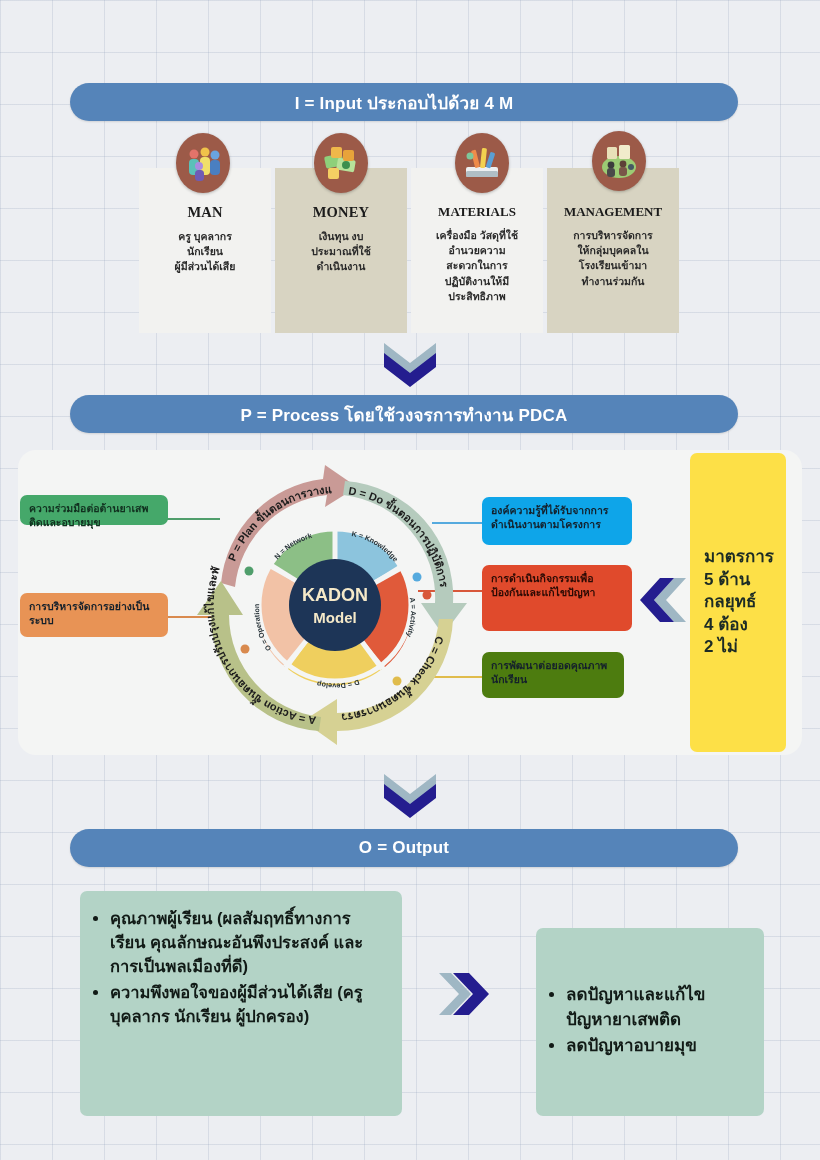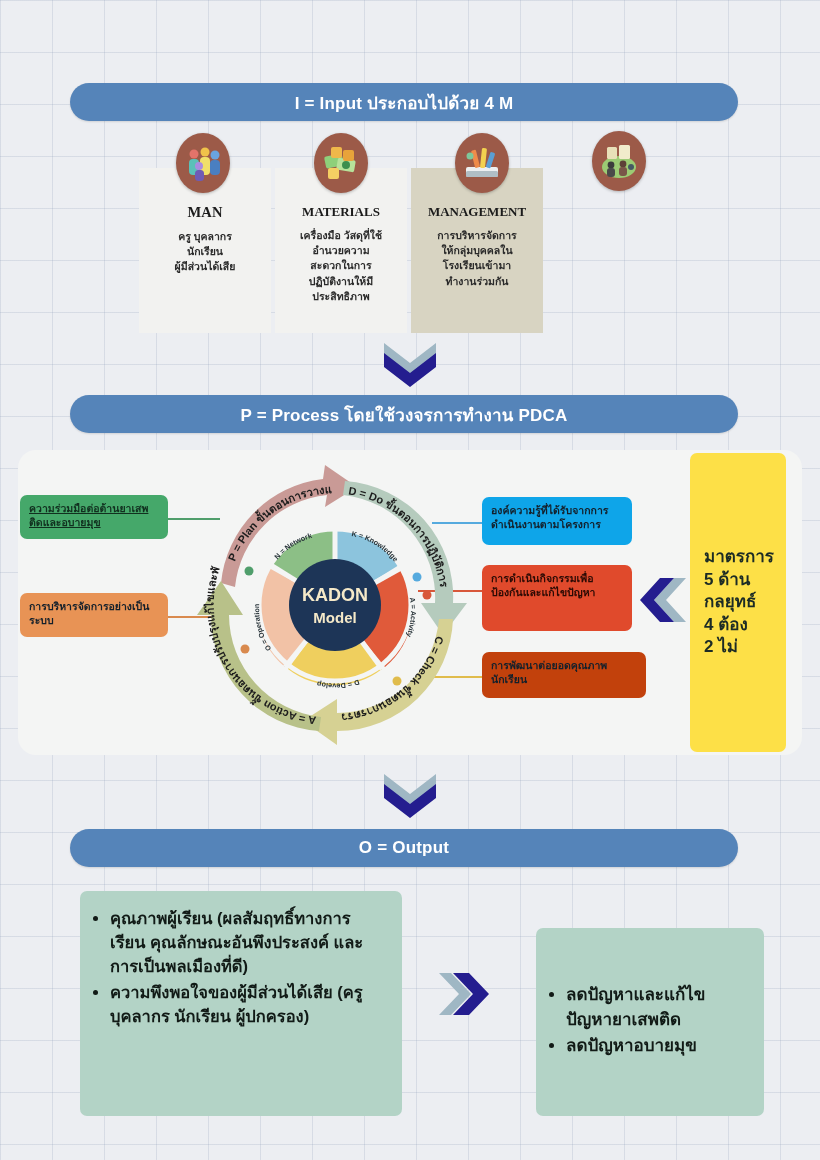--- a/index.html
+++ b/index.html
@@ -74,25 +74,25 @@
     padding-left:14px;box-sizing:border-box;
   }
   .measures-text{font-size:17px;font-weight:bold;color:#1c2b25;line-height:1.32;}
 
   
   .callout{
     position:absolute;border-radius:7px;box-sizing:border-box;
     padding:7px 9px;font-size:10.5px;font-weight:bold;line-height:1.33;
     color:#14202b;
   }
-  #co-green {left:20px; top:495px; width:148px;height:44px; background:#45a86a;color:#11301f;text-decoration:underline;}
+  #co-green {left:20px; top:495px; width:148px;height:30px; background:#45a86a;color:#11301f;}
   #co-orange{left:20px; top:593px; width:148px;height:44px; background:#e89355;}
   #co-blue  {left:482px;top:497px; width:150px;height:48px; background:#0ea5e9;}
   #co-red   {left:482px;top:565px; width:150px;height:66px; background:#e04a2c;color:#2a0a04;}
-  #co-yellow{left:482px;top:652px; width:164px;height:46px; background:#c2410c;}
+  #co-yellow{left:482px;top:652px; width:142px;height:46px; background:#4d7c0f;}
 
   .connector{position:absolute;height:2px;}
 
   
   .out-box{
     position:absolute;background:#b3d3c6;border-radius:7px;
     box-sizing:border-box;padding:16px 18px 16px 10px;
   }
   #out-left{left:80px;top:891px;width:322px;height:225px;}
   #out-right{left:536px;top:928px;width:228px;height:188px;
@@ -118,20 +118,28 @@
     <span>I = Input ประกอบไปด้วย 4 M</span>
   </div>
 
   <div class="cards">
     <div class="card light">
       <div class="card-title">MAN</div>
       <div class="card-desc">
         <div>ครู บุคลากร</div>
         <div>นักเรียน</div>
         <div>ผู้มีส่วนได้เสีย</div>
+      </div>
+    </div>
+    <div class="card dark">
+      <div class="card-title">MONEY</div>
+      <div class="card-desc">
+        <div>เงินทุน งบ</div>
+        <div>ประมาณที่ใช้</div>
+        <div>ดำเนินงาน</div>
       </div>
     </div>
     <div class="card light">
       <div class="card-title wide">MATERIALS</div>
       <div class="card-desc">
         <div>เครื่องมือ วัสดุที่ใช้</div>
         <div>อำนวยความ</div>
         <div>สะดวกในการ</div>
         <div>ปฏิบัติงานให้มี</div>
         <div>ประสิทธิภาพ</div>

